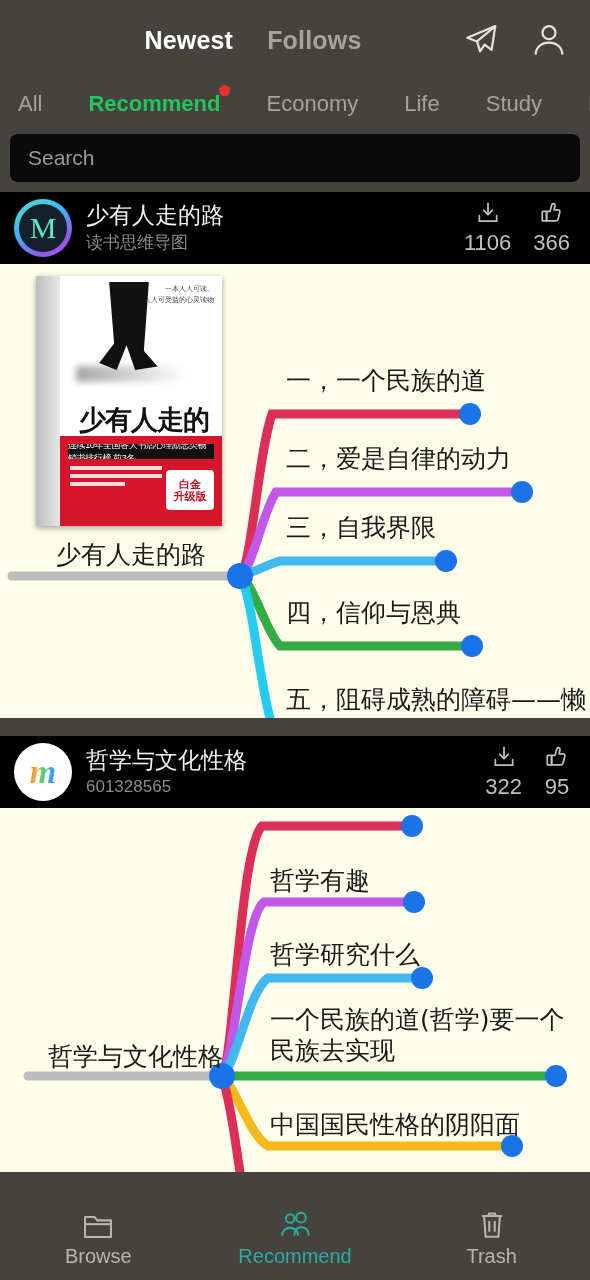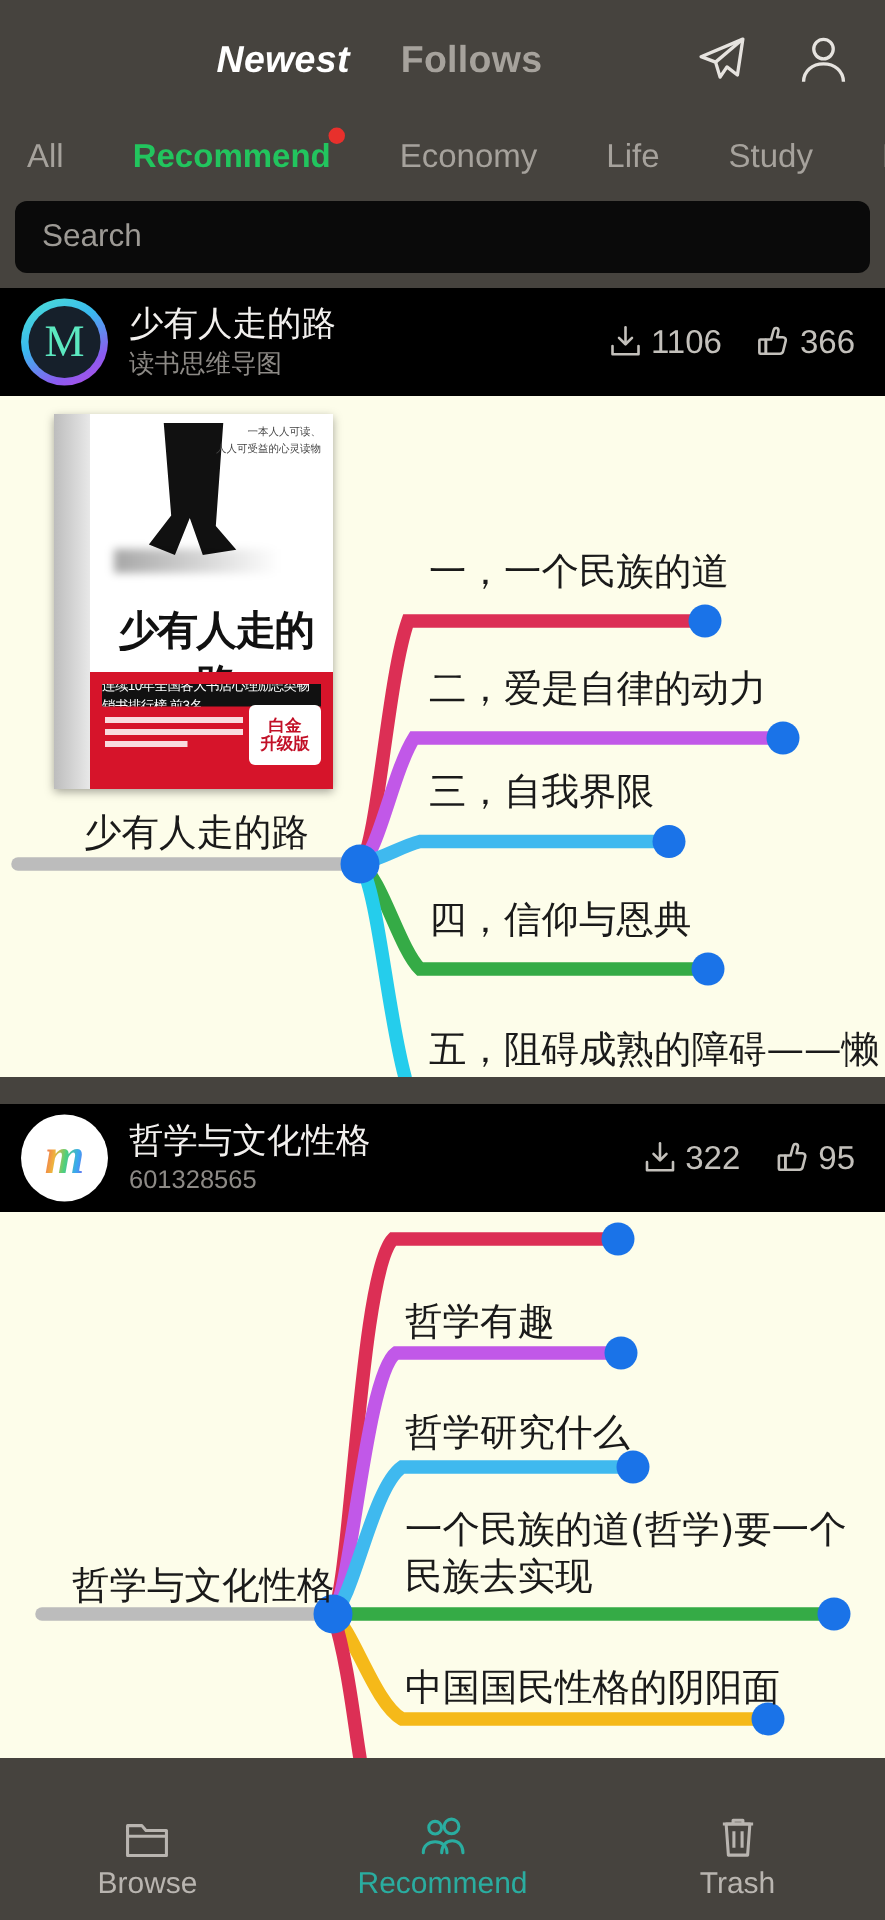--- a/index.html
+++ b/index.html
@@ -18,21 +18,21 @@
     display:flex; align-items:center;
     padding:0 16px;
   }
   .topbar-center {
     flex:1; display:flex; align-items:center; justify-content:center;
     gap:34px; margin-left:28px;
   }
   .seg {
     font-size:25px; letter-spacing:.2px;
   }
-  .seg.active { color:#ffffff; font-weight:bold;font-style:italic; }
+  .seg.active { color:#ffffff; font-weight:bold; }
   .seg.inactive { color:#a6a29c; font-weight:bold; }
   .topbar-right { display:flex; align-items:center; gap:30px; margin-right:6px; }
   .ticon { width:38px; height:38px; display:block; }
 
   
   .tabs {
     height:48px; background:#46433e;
     display:flex; align-items:center; gap:46px;
     padding:0 18px; white-space:nowrap; overflow:hidden;
   }
@@ -89,21 +89,21 @@
     -webkit-background-clip:text; background-clip:text; color:transparent;
     line-height:1;
   }
   .card-meta { margin-left:14px; flex:1; min-width:0; }
   .card-title {
     font-size:23px; color:#f2f0ee; line-height:1.15;
     white-space:nowrap; overflow:hidden; text-overflow:ellipsis;
   }
   .card-sub { font-size:17px; color:#8d8a86; margin-top:3px; }
   .card-stats { display:flex; align-items:center; gap:22px; margin-right:6px; }
-  .stat { display:flex; align-items:center; gap:4px; }
+  .stat { display:flex; align-items:center; gap:4px;flex-direction:column; }
   .stat svg { width:26px; height:26px; display:block; }
   .stat-num { font-size:22px; color:#c3c0bb; }
 
   
   .canvas { position:relative; background:#fdfdea; overflow:hidden; }
   .canvas svg.links { position:absolute; inset:0; width:100%; height:100%; }
   .node-label {
     position:absolute; color:#1a1a1a;
     font-family:"DejaVu Sans","Liberation Sans", sans-serif;
     white-space:pre-wrap;
@@ -137,21 +137,21 @@
     position:absolute; left:40px; right:10px; top:126px; height:42px;
     font-family:"DejaVu Sans","Liberation Sans",sans-serif;
     font-size:27px; font-weight:bold; color:#111;
     text-align:center; letter-spacing:-1px;
   }
   .bc-sub {
     position:absolute; left:40px; right:10px; top:170px;
     font-size:13px; color:#333; text-align:center;
   }
   .bc-red {
-    position:absolute; left:24px; right:0; bottom:0; height:78px;
+    position:absolute; left:24px; right:0; bottom:0; height:90px;
     background:#d6142a;
   }
   .bc-red .band {
     position:absolute; left:8px; right:8px; top:8px; height:15px;
     background:#111; display:flex; align-items:center; justify-content:center;
     color:#fff; font-size:9px; letter-spacing:-0.4px; overflow:hidden;
   }
   .bc-red .lines { position:absolute; left:10px; top:30px; right:60px; }
   .bc-red .lines i { display:block; height:4px; margin-bottom:4px; background:rgba(255,255,255,.85); }
   .bc-seal {

